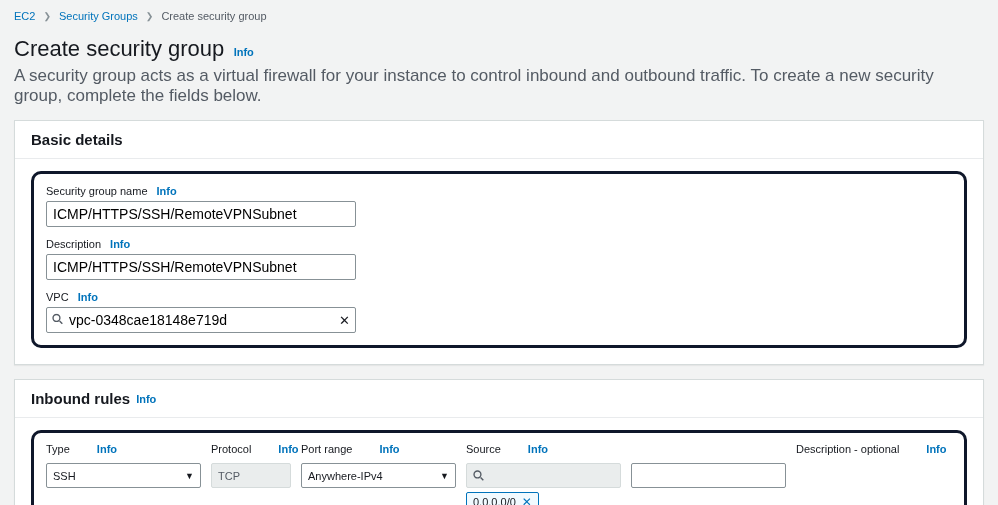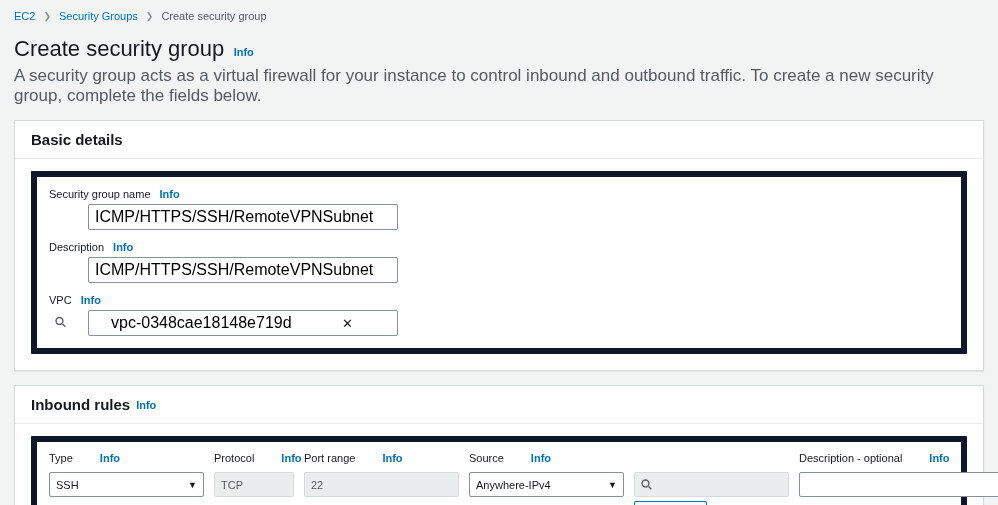--- a/index.html
+++ b/index.html
@@ -25,26 +25,26 @@
   }
   .panel-head {
     padding: 10px 16px;
     border-bottom: 1px solid #e9ebed;
     font-size: 15px;
     font-weight: 700;
     display: flex;
     align-items: center;
   }
   .panel-body { padding: 12px 16px 16px; }
-  .highlight-red { border: 6px solid #0f172a; border-radius: 1px; padding: 10px 12px 12px; }
+  .highlight-red { border: 3px solid #0f172a; border-radius: 10px; padding: 10px 12px 12px; }
   label.field-label { font-size: 11px; display: inline-block; margin-bottom: 4px; }
   .hint { font-size: 10px; color: #687078; margin-top: 3px; }
   .text-input {
     width: 310px; height: 26px; border: 1px solid #879196;
-    border-radius: 2px; padding: 12px 6px; font-size: 16px; margin-left: 39px;
+    border-radius: 2px; padding: 12px 6px; font-size: 14px;
   }
   .search-wrap { position: relative; width: 310px; }
   .search-wrap .mag {
     position: absolute; left: 6px; top: 50%; transform: translateY(-50%);
     color: #545b64; font-size: 11px;
   }
   .search-wrap input { padding-left: 22px; padding-right: 24px; width: 100%; }
   .search-wrap .clear {
     position: absolute; right: 6px; top: 50%; transform: translateY(-50%);
     cursor: pointer; color: #16191f; font-size: 13px;
@@ -163,21 +163,20 @@
         <div></div>
       </div>
       <div id="rules-container">
           <div class="rule-row">
     <div class="cols">
       <div class="select">
         <span>SSH</span>
         <span class="caret">▼</span>
       </div>
       <div class="ro">TCP</div>
-      <div class="ro">22</div>
       <div class="select">
         <span>Anywhere-IPv4</span>
         <span class="caret">▼</span>
       </div>
       <div class="src-col">
         <div class="src-search ">
           <svg width="11" height="11" viewBox="0 0 16 16" fill="none" stroke="#545b64" stroke-width="2">
                     <circle cx="6.5" cy="6.5" r="5"></circle>
                     <line x1="11" y1="11" x2="15" y2="15"></line>
                   </svg>

